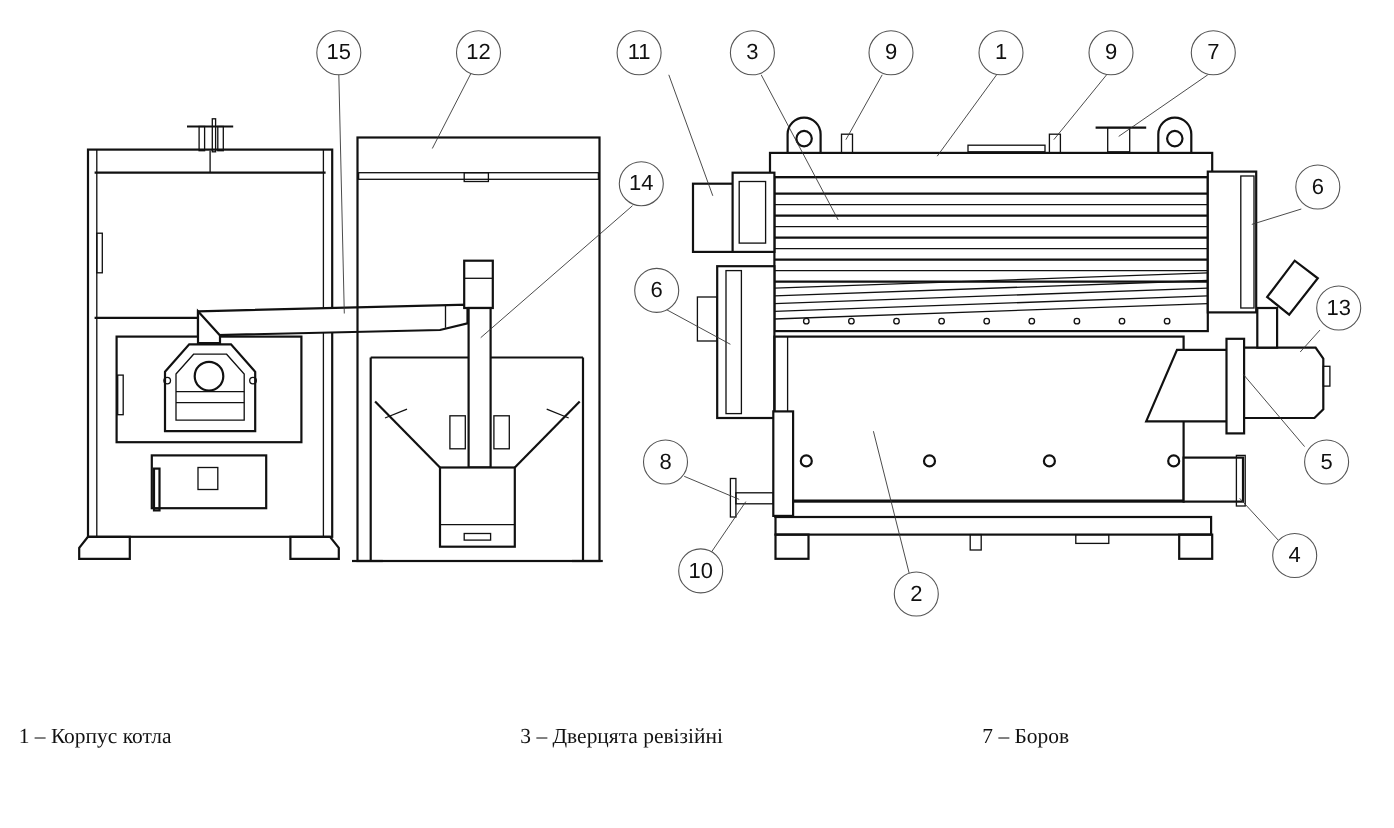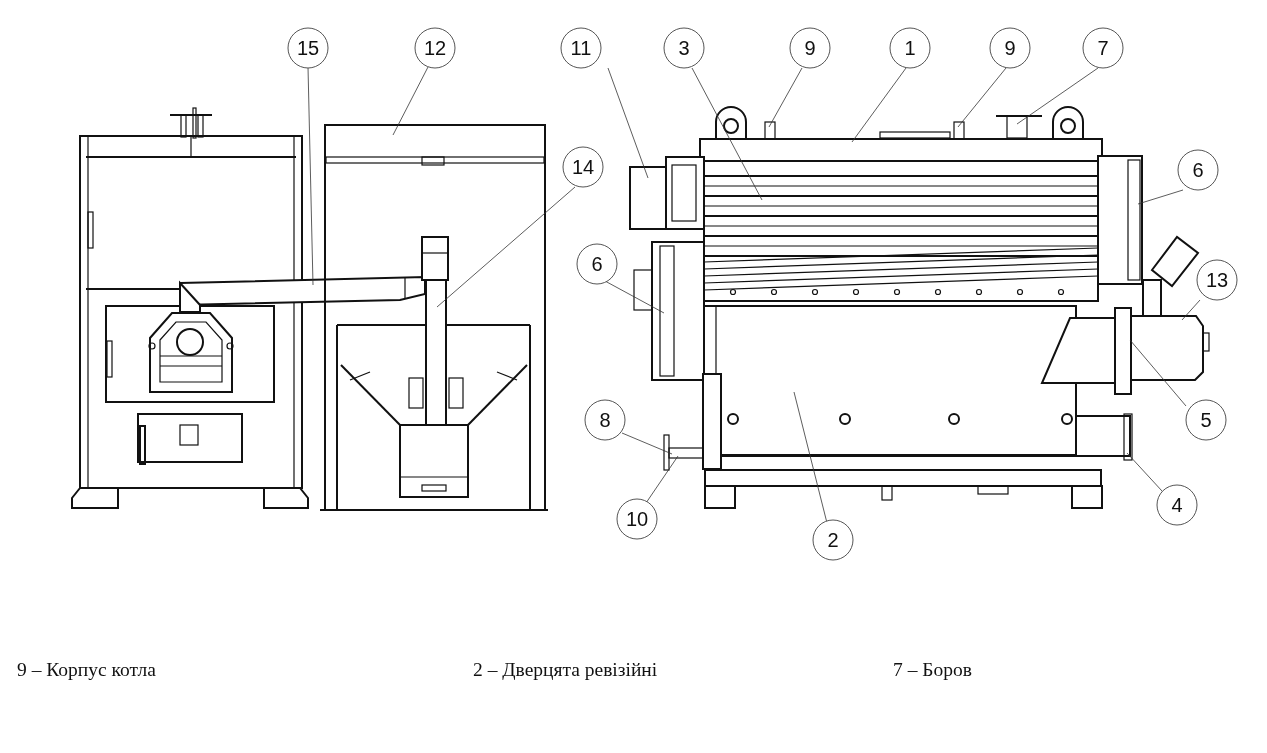--- a/index.html
+++ b/index.html
@@ -261,28 +261,28 @@
       <circle cx="637" cy="519" r="20"></circle>
       <text x="637" y="519">10</text>
     </g>
   <g class="callout">
       <circle cx="833" cy="540" r="20"></circle>
       <text x="833" y="540">2</text>
     </g>
 </svg>
 
 <div class="legend" id="legend-col-1">
-  <div>9 – Корпус котла</div>
+  <div>1 – Корпус котла</div>
   
   
   
   
 </div>
 <div class="legend" id="legend-col-2">
-  <div>2 – Дверцята ревізійні</div>
+  <div>3 – Дверцята ревізійні</div>
   
   
   
   
 </div>
 <div class="legend" id="legend-col-3">
   <div>7 – Боров</div>
   
   
   

